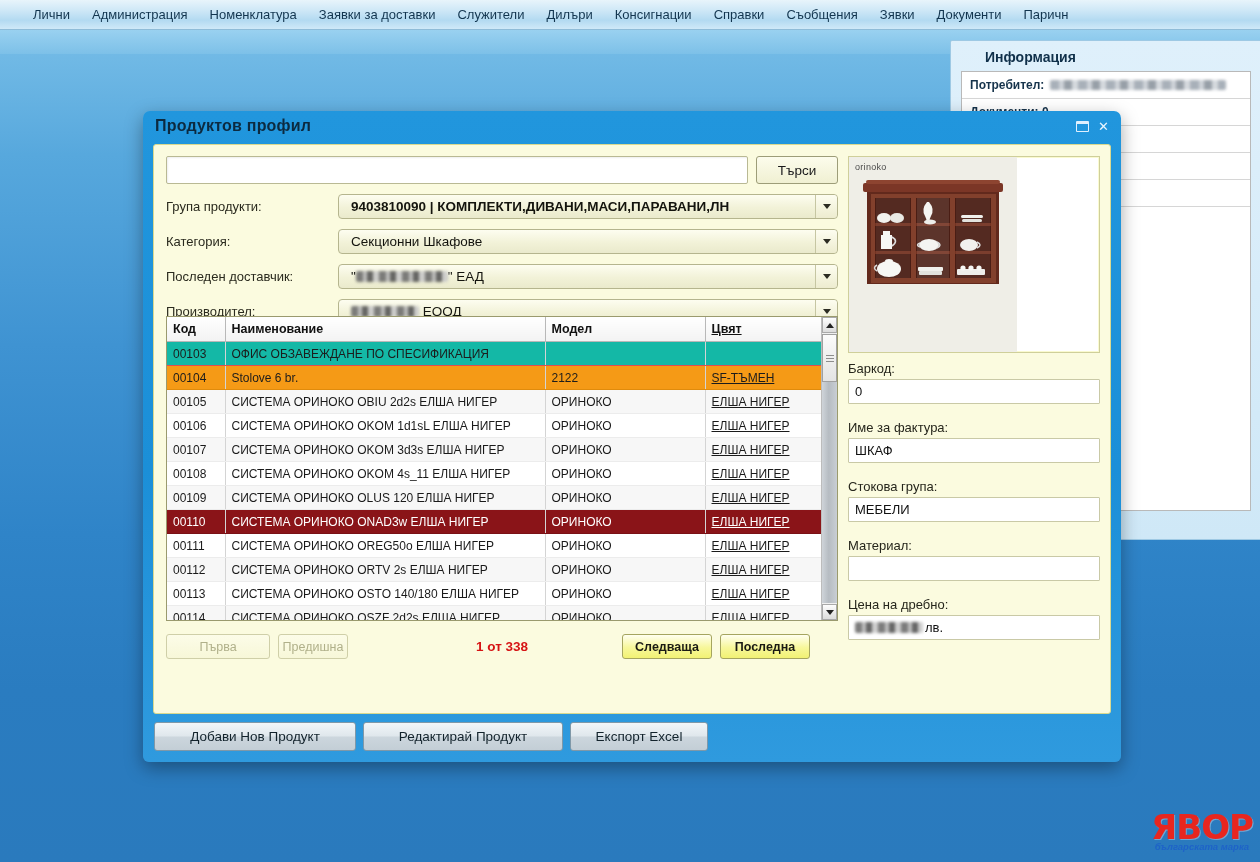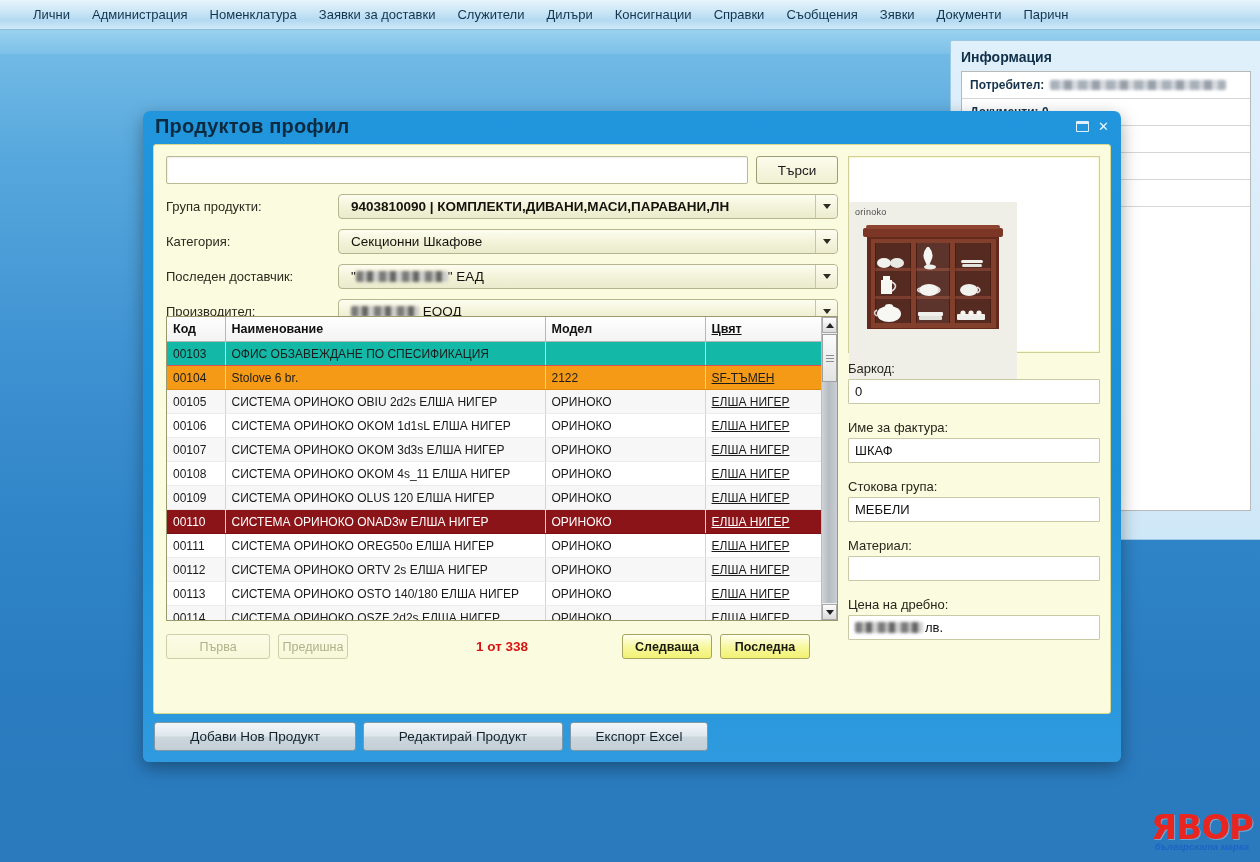--- a/index.html
+++ b/index.html
@@ -37,21 +37,21 @@
 
   
   #infoPanel {
     position: absolute; left: 950px; top: 40px; width: 312px; height: 500px;
     background: linear-gradient(180deg,#dff0fb 0%, #cfe8f7 100%);
     border: 1px solid #9ec9e4;
     border-radius: 2px;
   }
   #infoPanel .ip-title {
     font-size: 14px; color: #10304a; font-weight: bold;
-    padding: 8px 0 6px 10px;
+    padding: 8px 0 6px 34px;
   }
   #infoPanel .ip-body {
     background:#fff; border:1px solid #b9b9b9; margin: 0 10px;
     height: 440px; position: relative;
   }
   .ip-row { border-bottom:1px solid #d6d6d6; height: 27px; display:flex; align-items:center; padding-left:8px;
             font-size:12px; color:#16334b; font-weight:bold;}
   .blurtext {
     display:inline-block; height:10px; border-radius:2px; margin-left:6px;
     background: repeating-linear-gradient(90deg,#9aa3ad 0 9px,#c6ccd2 9px 14px,#868f99 14px 22px,#cfd4d9 22px 28px);
@@ -64,21 +64,21 @@
   #dlg {
     position:absolute; left:143px; top:111px; width:978px; height:651px;
     background: linear-gradient(180deg,#2196dd 0%, #1b8fd8 55%, #2f9ade 100%);
     border-radius: 7px 7px 6px 6px;
     box-shadow: 0 6px 18px rgba(0,0,0,.35);
   }
   #dlgTitleBar {
     height: 30px; display:flex; align-items:center; justify-content:space-between;
     padding: 0 8px 0 12px;
   }
-  #dlgTitle { color:#0c2a40; font-size:20px; font-weight:bold; letter-spacing:.2px;}
+  #dlgTitle { color:#0c2a40; font-size:16px; font-weight:bold; letter-spacing:.2px;}
   .wctrls { display:flex; align-items:center; gap:9px; padding-right:4px;}
   .wbtn { color:#eaf6ff; font-size:13px; line-height:1; cursor:default; }
   .wbtn.max { border:1.6px solid #dff0ff; width:13px;height:11px; display:inline-block;
               border-top-width:3px; border-radius:1px;}
 
   
   #panel {
     position:absolute; left:10px; top:33px; width:958px; height:570px;
     background:#fbfbdf; border:1px solid #d9d98f; border-radius:3px;
   }
@@ -184,21 +184,21 @@
     position:absolute; left:12px; top:494px; width:672px; text-align:center;
     font-size:13.5px; font-weight:bold; color:#d61414;
   }
 
   
   #imgBox {
     position:absolute; left:694px; top:11px; width:252px; height:197px;
     background:#fff; border:1px solid #cfcf9a;
     box-shadow: inset 0 0 0 1px #fafad0;
   }
-  #prodPhoto { position:absolute; left:0; top:0; width:168px; height:195px; background:#eab308;margin-top:45px;}
+  #prodPhoto { position:absolute; left:0; top:0; width:168px; height:195px; background:#eab308;}
   #brandTag { position:absolute; left:6px; top:5px; font-size:9px; color:#4b4b4b;
     font-family:"Liberation Sans", sans-serif; letter-spacing:.3px;}
   .rfield { position:absolute; left:694px; width:252px; }
   .rlabel { font-size:13px; color:#26261c; margin-bottom:3px; display:block;}
   .rinput {
     width:252px; height:25px; border:1px solid #c9c9a6; background:#fff;
     font-size:13px; color:#111; padding:0 6px; display:flex; align-items:center;
     border-radius:1px;
   }
 

